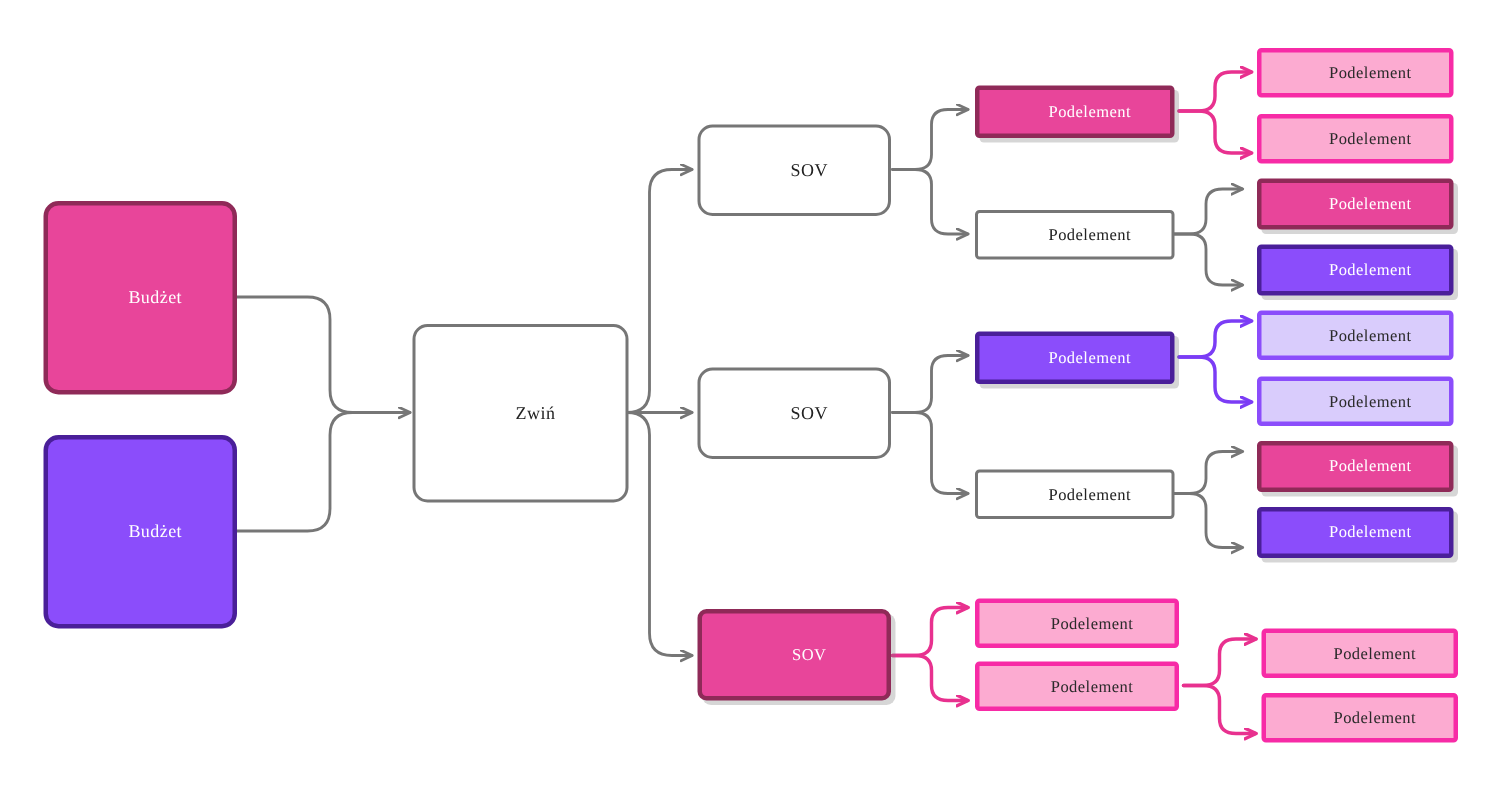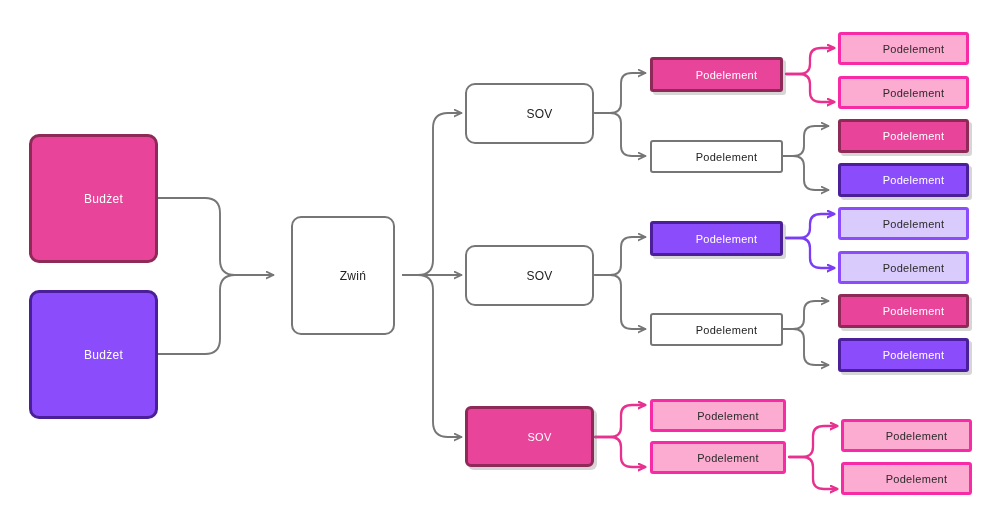--- a/index.html
+++ b/index.html
@@ -4,21 +4,21 @@
 <style>
   html,body{margin:0;padding:0;background:#ffffff;}
   body{width:1000px;height:528px;font-family:"DejaVu Sans",sans-serif;overflow:hidden;}
   #canvas{position:relative;width:1000px;height:528px;background:#ffffff;}
   #edges{position:absolute;left:0;top:0;width:1000px;height:528px;}
   .node{
     position:absolute;
     box-sizing:border-box;
     display:flex;align-items:center;justify-content:center;
     text-align:center;
-    font-family:Liberation Sans, sans-serif;
+    font-family:Liberation Serif, serif;
     letter-spacing:.3px;
     white-space:nowrap;
     overflow:hidden;
     padding-left:20px;
   }
   .plain{background:#ffffff;border:2px solid #767676;color:#222222;}
   .pink{background:#e8459a;border:3px solid #8f2a58;color:#ffffff;}
   .purple{background:#8b4dfb;border:3px solid #4a1f99;color:#ffffff;}
   .lightpink{background:#fcabd1;border:3px solid #f72ba6;color:#2a2a2a;}
   .lightpurple{background:#d9ccfc;border:3px solid #8b4dfb;color:#2a2a2a;}
@@ -87,21 +87,21 @@
   </svg>
 
   <div class="node pink r10 f12" style="left:29px;top:134px;width:129px;height:129px;">
     <span>Budżet</span>
   </div>
 
   <div class="node purple r10 f12" style="left:29px;top:290px;width:129px;height:129px;">
     <span>Budżet</span>
   </div>
 
-  <div class="node plain r10 f12" style="left:275px;top:216px;width:104px;height:119px;margin-left:16px;">
+  <div class="node plain r10 f12" style="left:275px;top:216px;width:144px;height:119px;">
     <span>Zwiń</span>
   </div>
 
   <div class="node plain r10 f12" style="left:465px;top:83px;width:129px;height:61px;">
     <span>SOV</span>
   </div>
 
   <div class="node plain r10 f12" style="left:465px;top:245px;width:129px;height:61px;">
     <span>SOV</span>
   </div>

